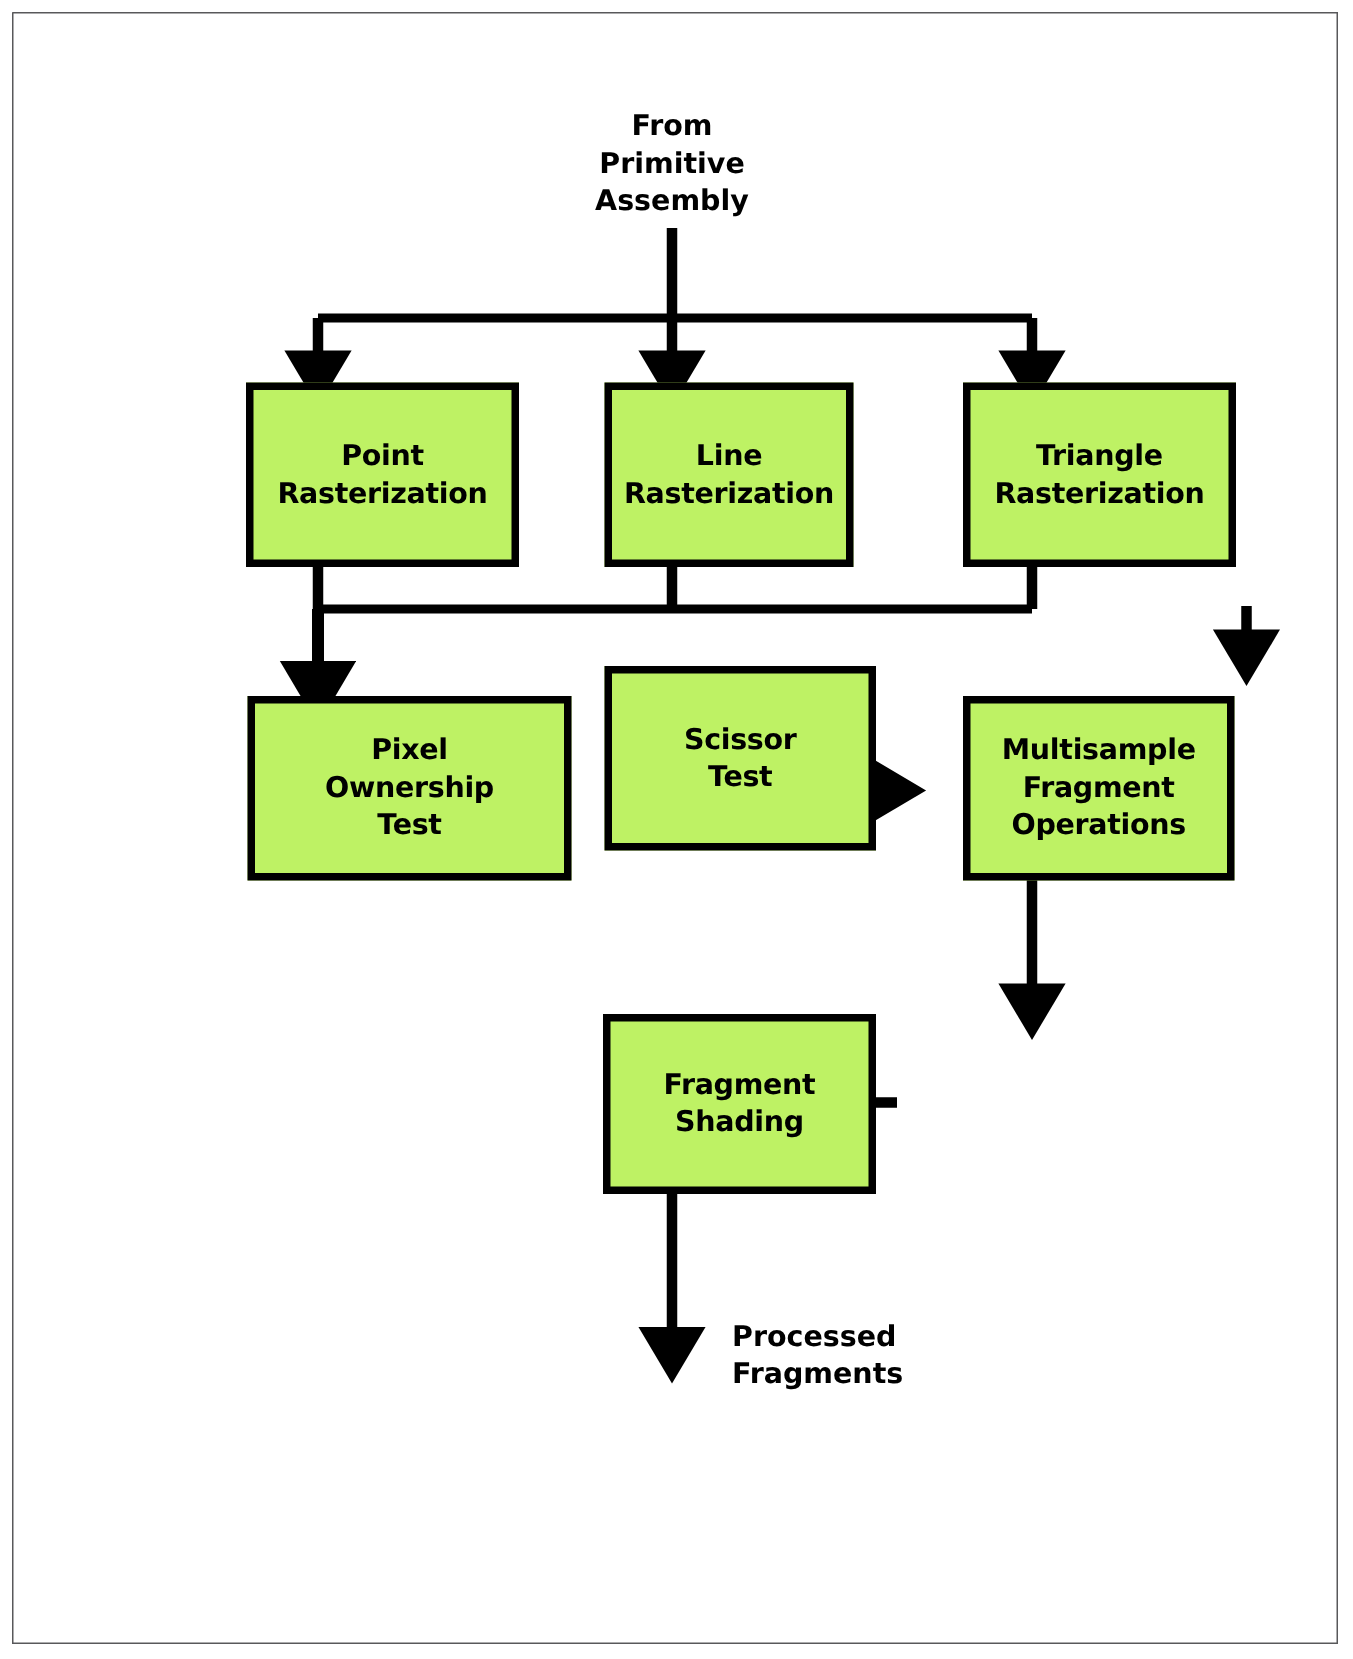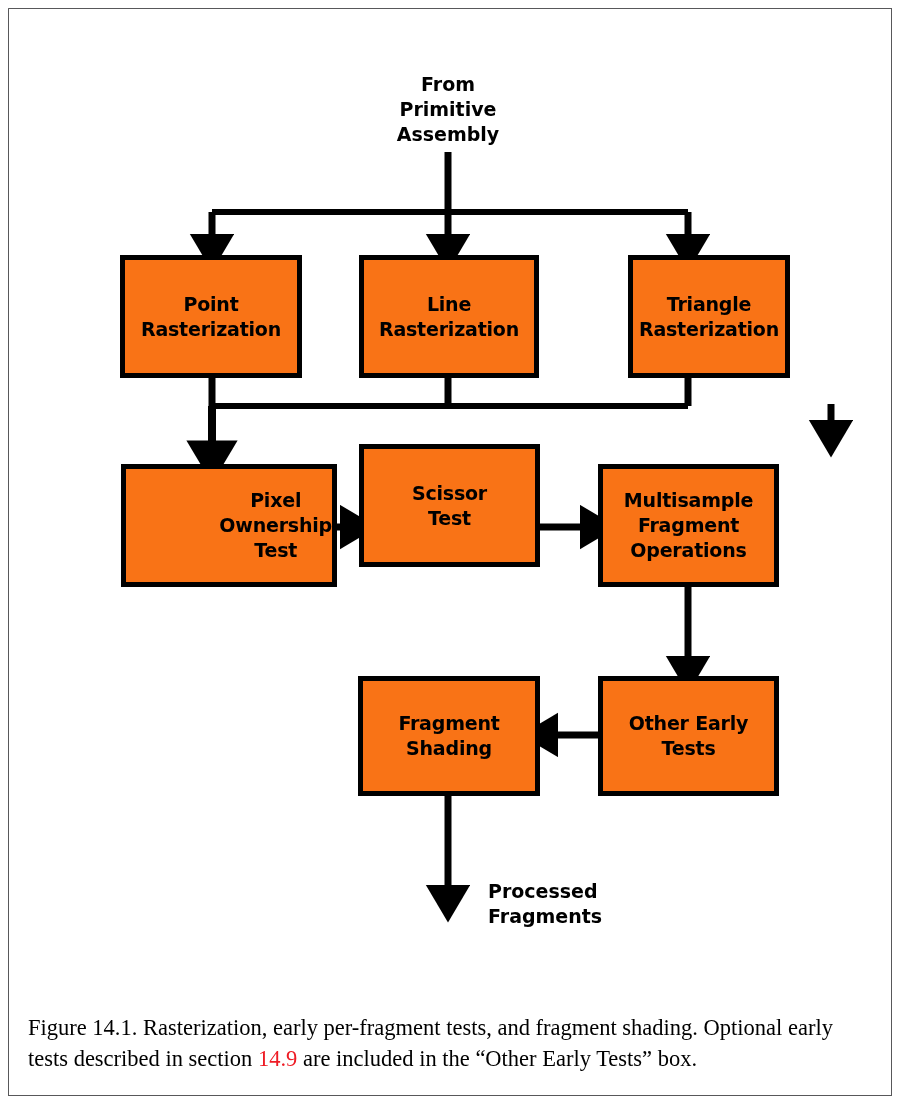--- a/index.html
+++ b/index.html
@@ -37,26 +37,27 @@
     position: absolute;
     left: 0;
     top: 0;
     width: 902px;
     height: 1106px;
     overflow: visible;
   }
   .node-box {
     position: absolute;
     box-sizing: border-box;
-    background: #f97316;
+    background: #bef264;
     border: 5px solid #000000;
     display: flex;
     align-items: center;
     justify-content: center;
     text-align: center;
+    margin-left: 44px;
   }
   .node-label {
     font-family: "DejaVu Sans", sans-serif;
     font-weight: bold;
     font-size: 19px;
     line-height: 25px;
     color: #000000;
     white-space: pre-line;
     letter-spacing: -0.2px;
   }
@@ -147,59 +148,52 @@
 
     <div class="flow-text" style="left:368px; top:72px; width:160px;">From
 Primitive
 Assembly</div>
 
     <div class="node-box" style="left:120px; top:255px; width:182px; height:123px;">
       <span class="node-label">Point
 Rasterization</span>
     </div>
 
-    <div class="node-box" style="left:359px; top:255px; width:180px; height:123px;">
+    <div class="node-box" style="left:359px; top:255px; width:166px; height:123px;">
       <span class="node-label">Line
 Rasterization</span>
     </div>
 
-    <div class="node-box" style="left:628px; top:255px; width:162px; height:123px;">
+    <div class="node-box" style="left:598px; top:255px; width:182px; height:123px;">
       <span class="node-label">Triangle
 Rasterization</span>
     </div>
 
-    <div class="node-box" style="left:121px; top:464px; width:216px; height:123px;justify-content:flex-end;">
+    <div class="node-box" style="left:121px; top:464px; width:216px; height:123px;">
       <span class="node-label">Pixel
 Ownership
 Test</span>
     </div>
 
     <div class="node-box" style="left:359px; top:444px; width:181px; height:123px;">
       <span class="node-label">Scissor
 Test</span>
     </div>
 
     <div class="node-box" style="left:598px; top:464px; width:181px; height:123px;align-items:center;">
       <span class="node-label">Multisample
 Fragment
 Operations</span>
     </div>
 
-    <div class="node-box" style="left:598px; top:676px; width:181px; height:120px;">
-      <span class="node-label">Other Early
-Tests</span>
-    </div>
 
     <div class="node-box" style="left:358px; top:676px; width:182px; height:120px;">
       <span class="node-label">Fragment
 Shading</span>
     </div>
 
     <div class="flow-text" style="left:488px; top:879px; width:200px; text-align:left;">Processed
 Fragments</div>
 
   </div>
 
-  <div id="caption">
-    <span>Figure 14.1. Rasterization, early per-fragment tests, and fragment shading. Optional early tests described in section </span><span class="ref">14.9</span><span> are included in the “Other Early Tests” box.</span>
-  </div>
 
 </div>
 
 </body></html>

